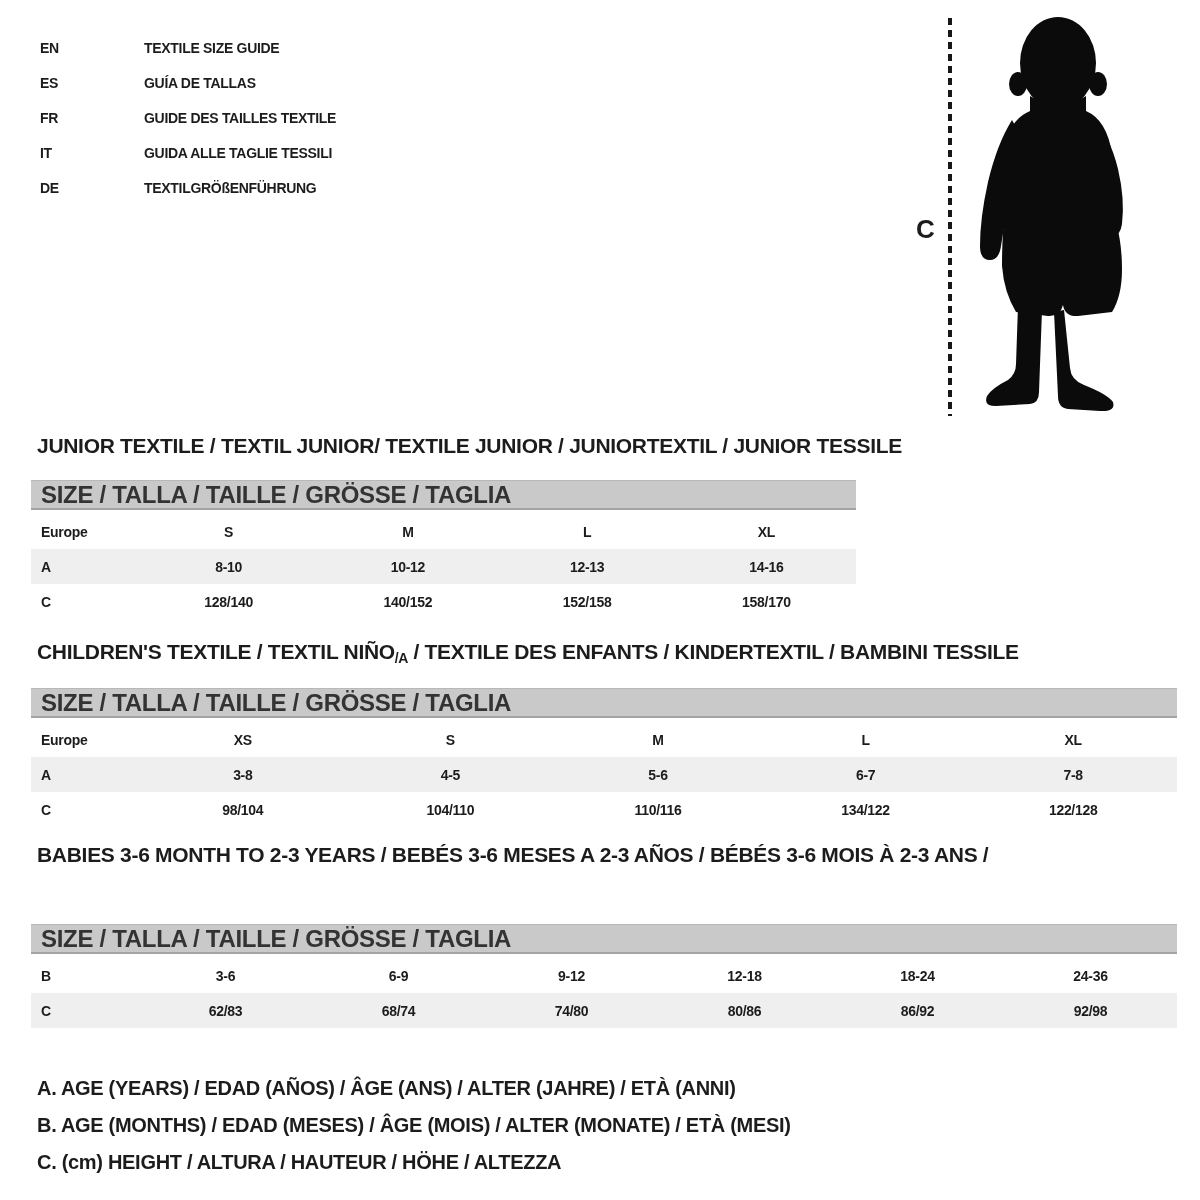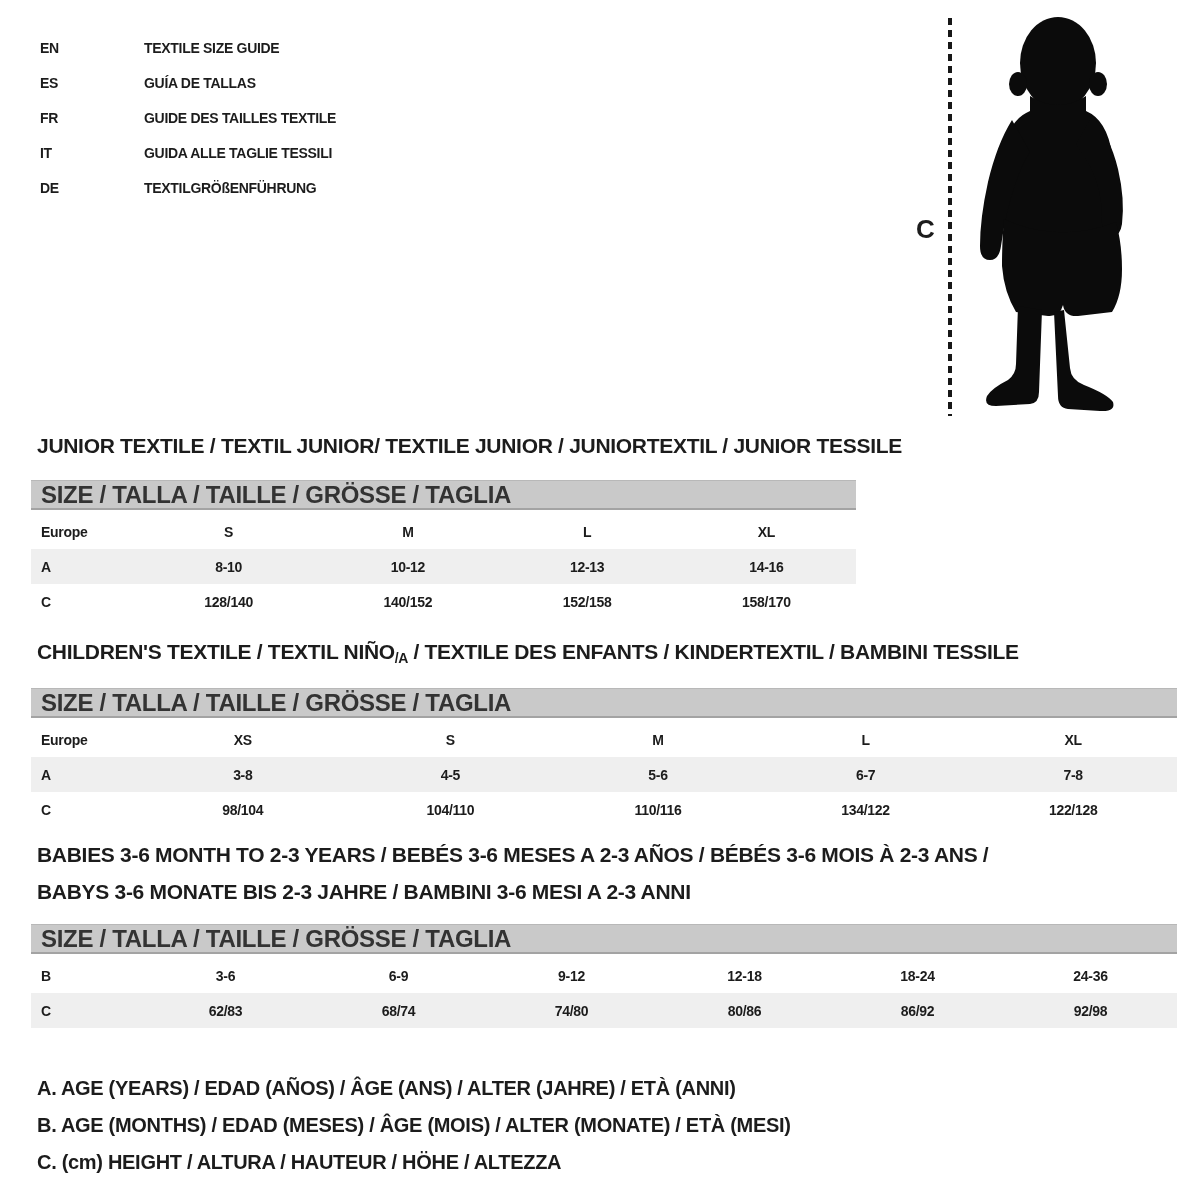--- a/index.html
+++ b/index.html
@@ -147,21 +147,20 @@
       <span class="cell">98/104</span>
       <span class="cell">104/110</span>
       <span class="cell">110/116</span>
       <span class="cell">134/122</span>
       <span class="cell">122/128</span>
     </div>
   </div>
 
   <div class="sec-heading heading-2l" style="top:836px;">
     <div>BABIES 3-6 MONTH TO 2-3 YEARS / BEBÉS 3-6 MESES A 2-3 AÑOS / BÉBÉS 3-6 MOIS À 2-3 ANS /</div>
-    <div>BABYS 3-6 MONATE BIS 2-3 JAHRE / BAMBINI 3-6 MESI A 2-3 ANNI</div>
   </div>
   <div class="stable w-wide" style="top:924px;">
     <div class="size-bar">
       <span>SIZE / TALLA / TAILLE / GRÖSSE / TAGLIA</span>
     </div>
     <div class="trow">
       <span class="lab">B</span>
       <span class="cell">3-6</span>
       <span class="cell">6-9</span>
       <span class="cell">9-12</span>

